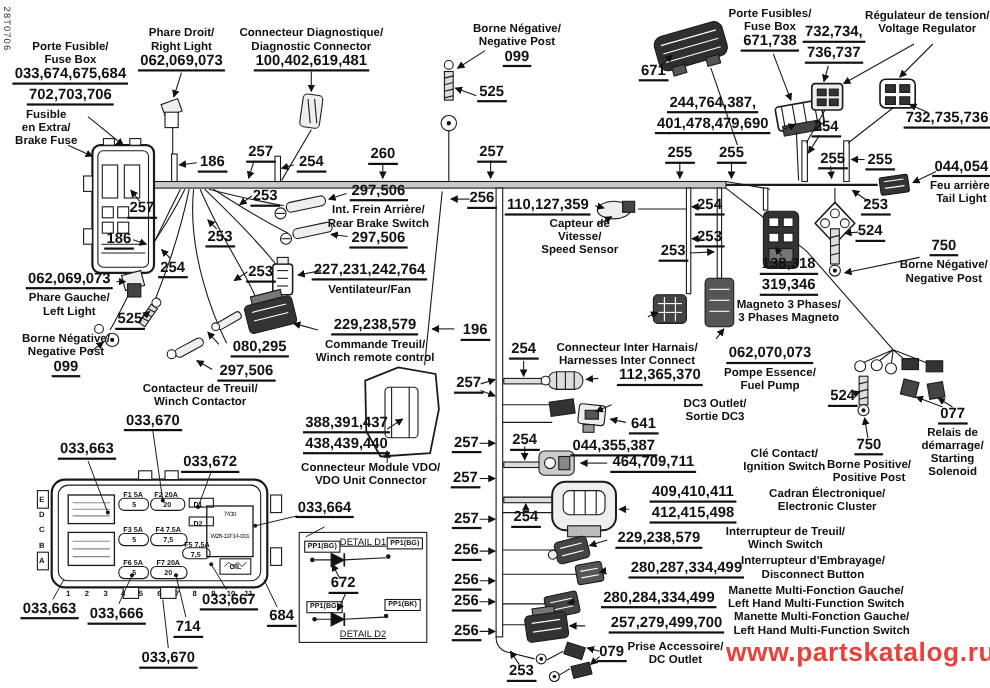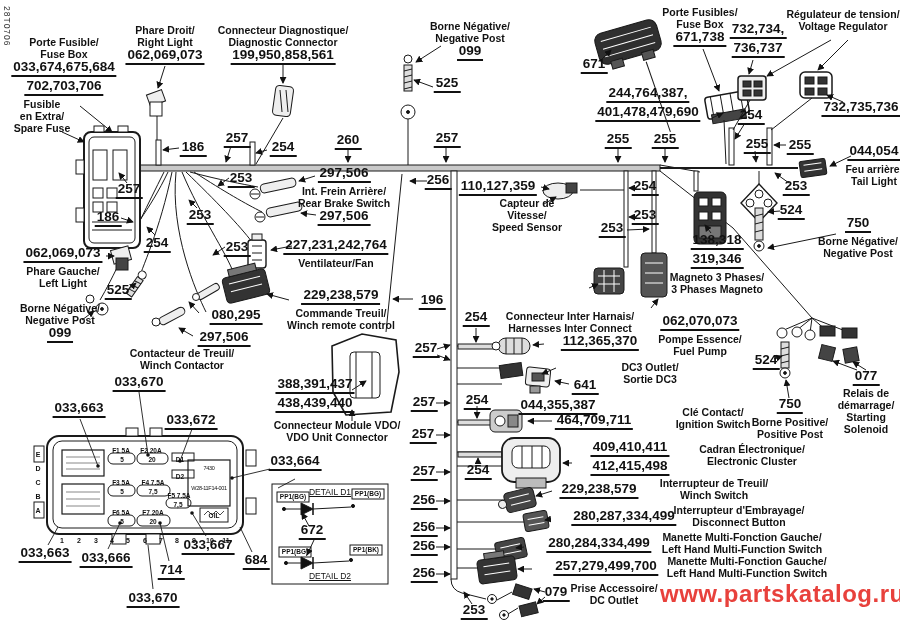--- a/index.html
+++ b/index.html
@@ -479,31 +479,31 @@
 <div id="labels">
     <div class="label" style="left: 64px; top: 36px;">
       <div class="lt">Porte Fusible/</div>
       <div class="lt">Fuse Box</div>
       <div class="ln">033,674,675,684</div>
       <div class="ln">702,703,706</div>
     </div>
     <div class="label" style="left: 42px; top: 98px;">
       <div class="lt">Fusible</div>
       <div class="lt">en Extra/</div>
-      <div class="lt">Spare Fuse</div>
+      <div class="lt">Brake Fuse</div>
     </div>
     <div class="label" style="left: 165px; top: 24px;">
       <div class="lt">Phare Droit/</div>
       <div class="lt">Right Light</div>
       <div class="ln">062,069,073</div>
     </div>
     <div class="label" style="left: 283px; top: 24px;">
       <div class="lt">Connecteur Diagnostique/</div>
       <div class="lt">Diagnostic Connector</div>
-      <div class="ln">199,950,858,561</div>
+      <div class="ln">100,402,619,481</div>
     </div>
     <div class="label" style="left: 470px; top: 20px;">
       <div class="lt">Borne Négative/</div>
       <div class="lt">Negative Post</div>
       <div class="ln">099</div>
     </div>
     <div class="label" style="left: 447px; top: 76px;">
       <div class="ln">525</div>
     </div>
     <div class="label" style="left: 700px; top: 6px;">

